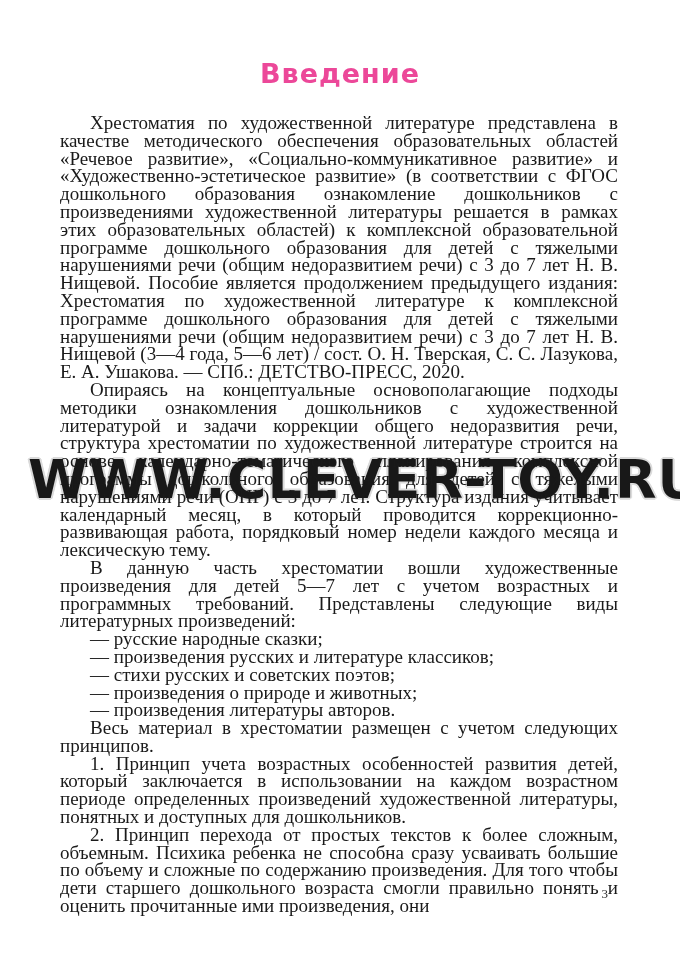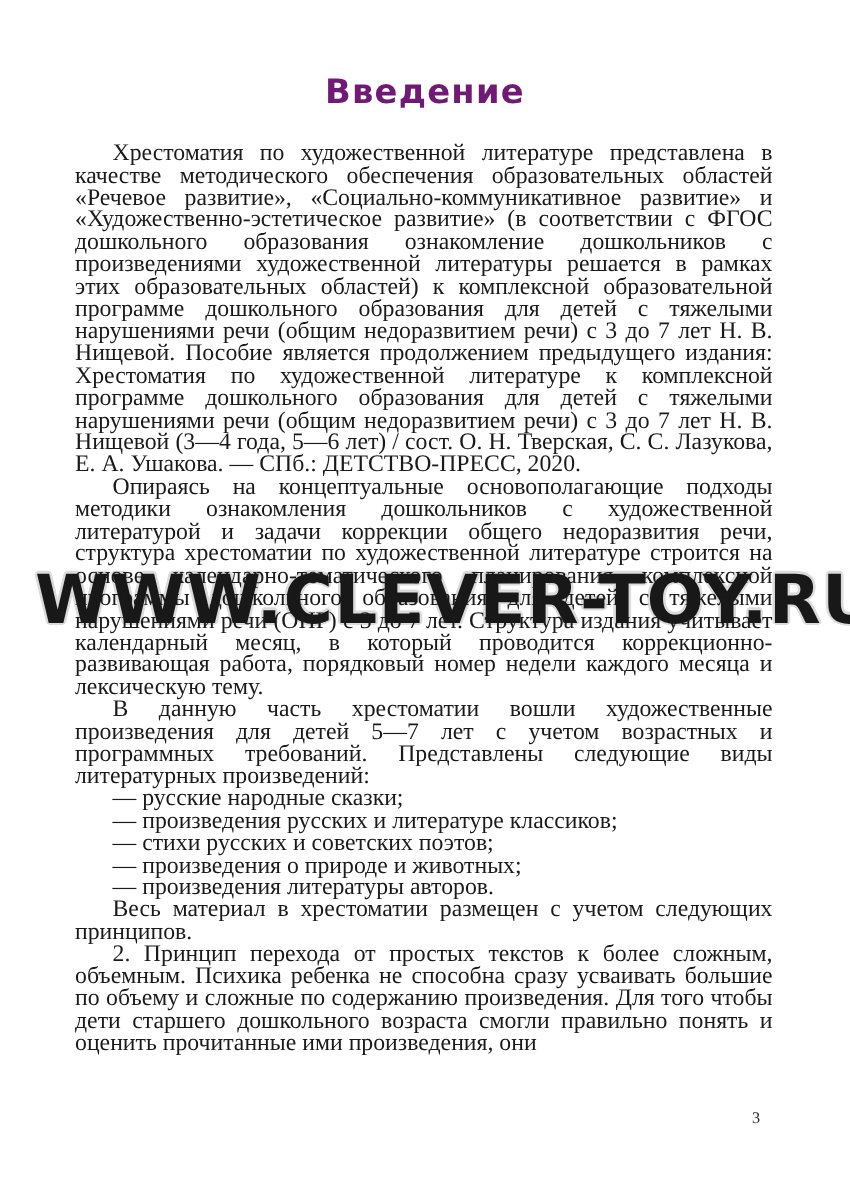--- a/index.html
+++ b/index.html
@@ -20,21 +20,21 @@
     position: relative;
     z-index: 1;
     margin: 0;
     padding-top: 58px;
     text-align: center;
     font-family: "DejaVu Sans", sans-serif;
     font-weight: 800;
     font-size: 27px;
     line-height: 32px;
     letter-spacing: 1px;
-    color: #701a75;
+    color: #ec4899;
   }
   .content {
     position: relative;
     z-index: 1;
     margin: 24px 62px 0 60px;
     font-size: 19px;
     line-height: 17.8px;
     text-align: justify;
     hyphens: auto;
     -webkit-hyphens: auto;
@@ -84,18 +84,19 @@
   <div class="content">
     <p>Хрестоматия по художественной литературе представлена в качестве методического обеспечения образовательных областей «Речевое развитие», «Социально-коммуникативное развитие» и «Художественно-эстетическое развитие» (в соответствии с ФГОС дошкольного образования ознакомление дошкольников с произведениями художественной литературы решается в рамках этих образовательных областей) к комплексной образовательной программе дошкольного образования для детей с тяжелыми нарушениями речи (общим недоразвитием речи) с 3 до 7 лет Н. В. Нищевой. Пособие является продолжением предыдущего издания: Хрестоматия по художественной литературе к комплексной программе дошкольного образования для детей с тяжелыми нарушениями речи (общим недоразвитием речи) с 3 до 7 лет Н. В. Нищевой (3—4 года, 5—6 лет) / сост. О. Н. Тверская, С. С. Лазукова, Е. А. Ушакова. — СПб.: ДЕТСТВО-ПРЕСС, 2020.</p>
     <p>Опираясь на концептуальные основополагающие подходы методики ознакомления дошкольников с художественной литературой и задачи коррекции общего недоразвития речи, структура хрестоматии по художественной литературе строится на основе календарно-тематического планирования комплексной программы дошкольного образования для детей с тяжелыми нарушениями речи (ОНР) с 3 до 7 лет. Структура издания учитывает календарный месяц, в который проводится коррекционно-развивающая работа, порядковый номер недели каждого месяца и лексическую тему.</p>
     <p>В данную часть хрестоматии вошли художественные произведения для детей 5—7 лет с учетом возрастных и программных требований. Представлены следующие виды литературных произведений:</p>
     <p>— русские народные сказки;</p>
     <p>— произведения русских и литературе классиков;</p>
     <p>— стихи русских и советских поэтов;</p>
     <p>— произведения о природе и животных;</p>
     <p>— произведения литературы авторов.</p>
     <p>Весь материал в хрестоматии размещен с учетом следующих принципов.</p>
+    <p>1. Принцип учета возрастных особенностей развития детей, который заключается в использовании на каждом возрастном периоде определенных произведений художественной литературы, понятных и доступных для дошкольников.</p>
     <p>2. Принцип перехода от простых текстов к более сложным, объемным. Психика ребенка не способна сразу усваивать большие по объему и сложные по содержанию произведения. Для того чтобы дети старшего дошкольного возраста смогли правильно понять и оценить прочитанные ими произведения, они</p>
   </div>
 
   <div class="page-number">3</div>
 
 </div>
 
 </body></html>

